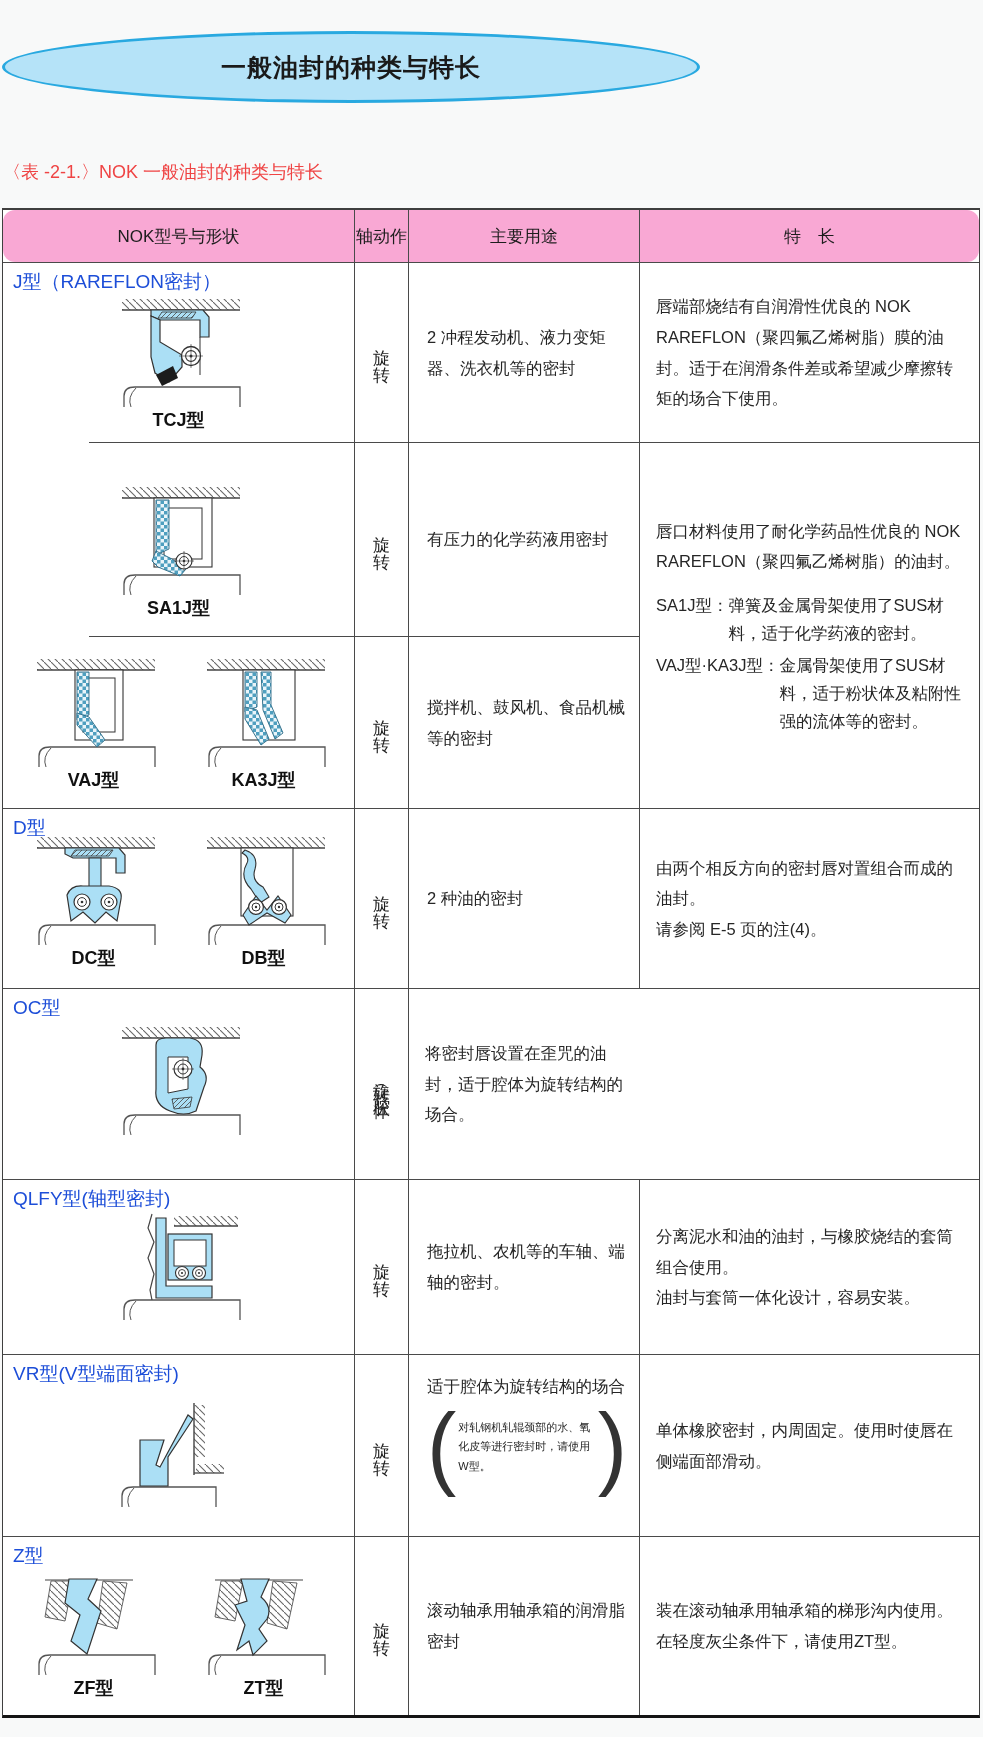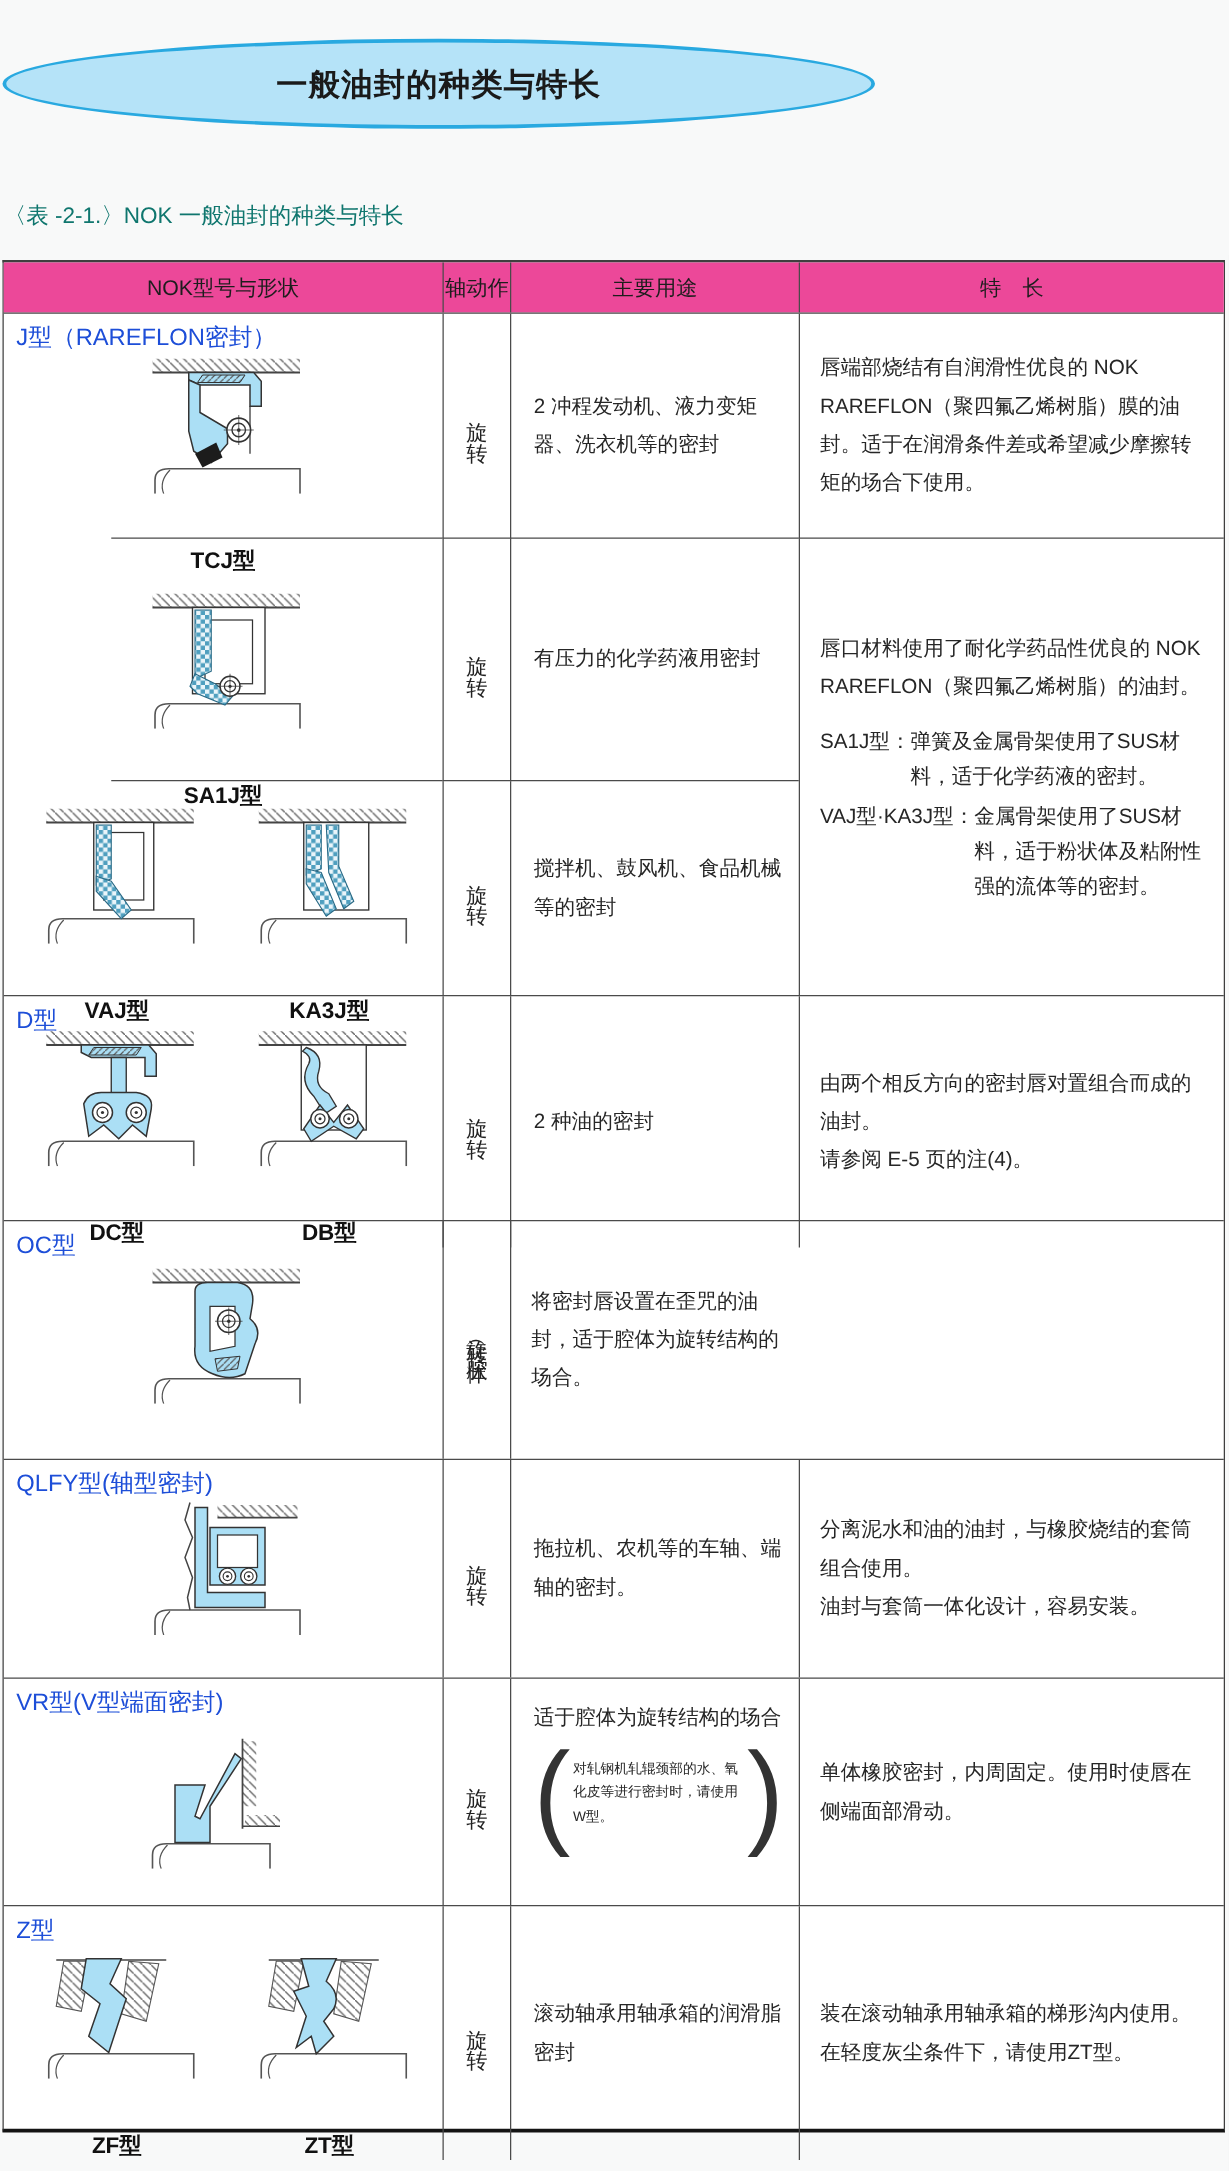--- a/index.html
+++ b/index.html
@@ -5,36 +5,36 @@
   * { margin:0; padding:0; box-sizing:border-box; }
   body { background:#eef0f0; font-family:"Liberation Sans","DejaVu Sans",sans-serif; }
   #page { position:relative; width:983px; height:1737px; background:#f8f9f9; overflow:hidden; margin:0 auto; }
 
   
   .ellipse { position:absolute; left:2px; top:31px; width:698px; height:72px;
     background:#b5e3f8; border:3px solid #29a9e0; border-radius:50%;
     display:flex; align-items:center; justify-content:center; }
   .ellipse .t { font-size:25px; font-weight:bold; color:#1a1a1a; letter-spacing:1px; }
 
-  .caption { position:absolute; left:3px; top:160px; font-size:18px; color:#0f766e; }
+  .caption { position:absolute; left:3px; top:160px; font-size:18px; color:#ef4444; }
 
   
   #tbl { position:absolute; left:2px; top:208px; width:978px; background:#fff;
     border:1.4px solid #3f3f3f; border-top-width:2.5px; border-bottom:3px solid #141414; }
   .trow { display:grid; grid-template-columns:351px 54px 231px 1fr; position:relative; border-top:1.2px solid #4a4a4a; }
   .trow:first-child { border-top:none; }
-  .hdr { height:40px; background:#ec4899; }
+  .hdr { height:52px; background:#f9a8d4;border-radius:12px; }
   .hdr .th { display:flex; align-items:center; justify-content:center; font-size:17px; color:#1d1d1d; }
   .c2, .c3, .c4 { border-left:1.2px solid #4a4a4a; }
   .cell { position:relative; }
 
   .group-label { position:absolute; left:10px; top:6px; font-size:19px; color:#1d4ed8; z-index:3; }
 
   .shape-cell { display:flex; flex-direction:column; align-items:center; justify-content:flex-start; }
-  .dgbox { display:flex; flex-direction:column; align-items:center;gap:40px; }
+  .dgbox { display:flex; flex-direction:column; align-items:center; }
   .dglabel { font-size:18px; font-weight:bold; color:#111; margin-top:1px; }
   .pair { display:flex; align-items:flex-start; justify-content:center; }
 
   .motion-cell { display:flex; align-items:center; justify-content:center; }
   .vtext { writing-mode:vertical-rl; text-orientation:mixed; font-size:17px; color:#222; letter-spacing:18px; }
   .vtext.tight { letter-spacing:5px; }
 
   .text-cell { display:flex; flex-direction:column; justify-content:center; padding:10px 12px 10px 18px;
     font-size:16.5px; line-height:1.85; color:#262626; }
   .feature-cell { padding:10px 12px 10px 16px; }

